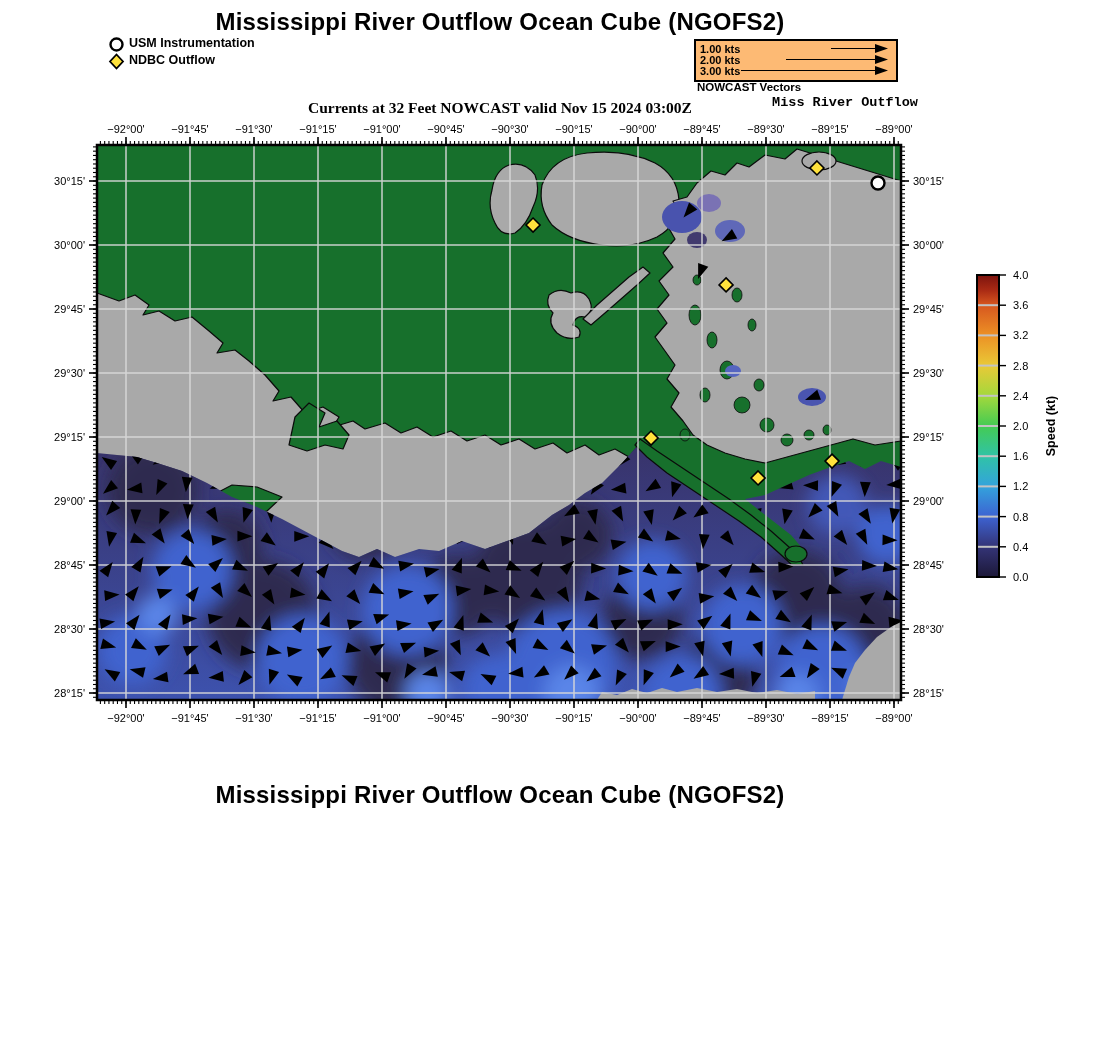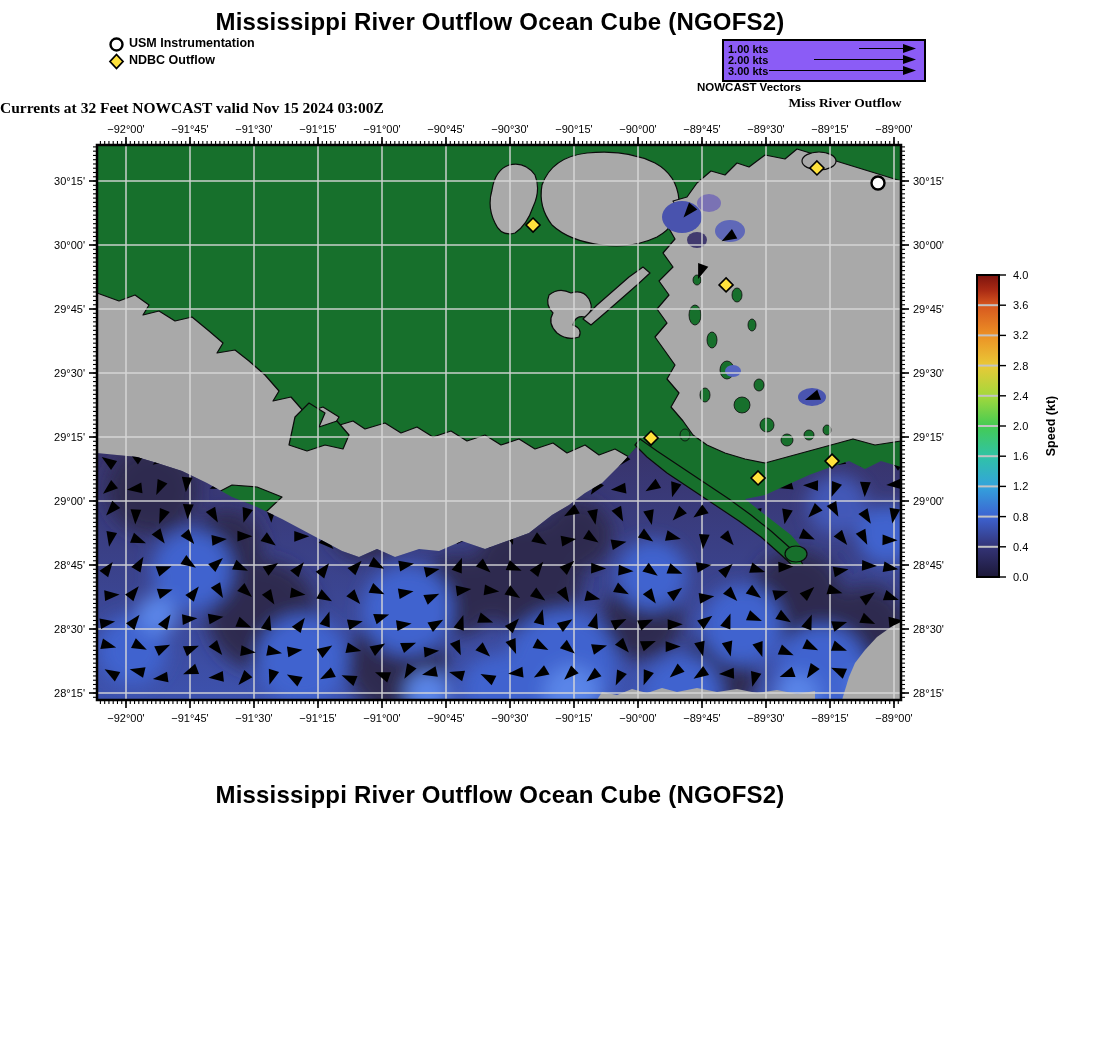--- a/index.html
+++ b/index.html
@@ -1,23 +1,23 @@
 <!DOCTYPE html>
 <html><head>
 <meta charset="utf-8">
 <style>
   html,body{margin:0;padding:0;background:#ffffff;}
   body{width:1100px;height:1050px;position:relative;font-family:"Liberation Sans",sans-serif;color:#000;overflow:hidden;}
   .abs{position:absolute;}
   .title{width:1000px;left:0;text-align:center;font-weight:bold;font-size:24px;letter-spacing:.2px;}
-  .subtitle{width:1000px;left:0;text-align:left;font-family:"Liberation Serif",serif;font-weight:bold;font-size:15.5px;}
-  .regionlabel{left:745px;top:95px;width:200px;text-align:center;font-family:Liberation Serif, serif;font-weight:bold;font-size:13.5px;}
+  .subtitle{width:1000px;left:0;text-align:center;font-family:"Liberation Serif",serif;font-weight:bold;font-size:15.5px;}
+  .regionlabel{left:745px;top:95px;width:200px;text-align:center;font-family:Liberation Mono, monospace;font-weight:bold;font-size:13.5px;}
   .legendrow{height:17px;display:flex;align-items:flex-start;gap:4px;font-weight:bold;font-size:12.5px;}
   .veccaption{left:697px;top:81px;font-weight:bold;font-size:11.5px;}
-  .vecbox{left:722px;top:39px;width:204px;height:43px;border:2.5px solid #000;background:#8b5cf6;box-sizing:border-box;}
+  .vecbox{left:694px;top:39px;width:204px;height:43px;border:2.5px solid #000;background:#fdba74;box-sizing:border-box;}
   svg text{fill:#000;}
   .tick{font-family:"Liberation Sans",sans-serif;font-size:11px;}
   .cbtick{font-family:"Liberation Sans",sans-serif;font-size:11px;}
   .cbtitle{font-family:"Liberation Sans",sans-serif;font-size:12.5px;font-weight:bold;}
   .vectext{font-family:"Liberation Sans",sans-serif;font-size:11px;font-weight:bold;}
 </style>
 </head>
 <body>
 
 <div class="abs title" style="top:8px">Mississippi River Outflow Ocean Cube (NGOFS2)</div>

